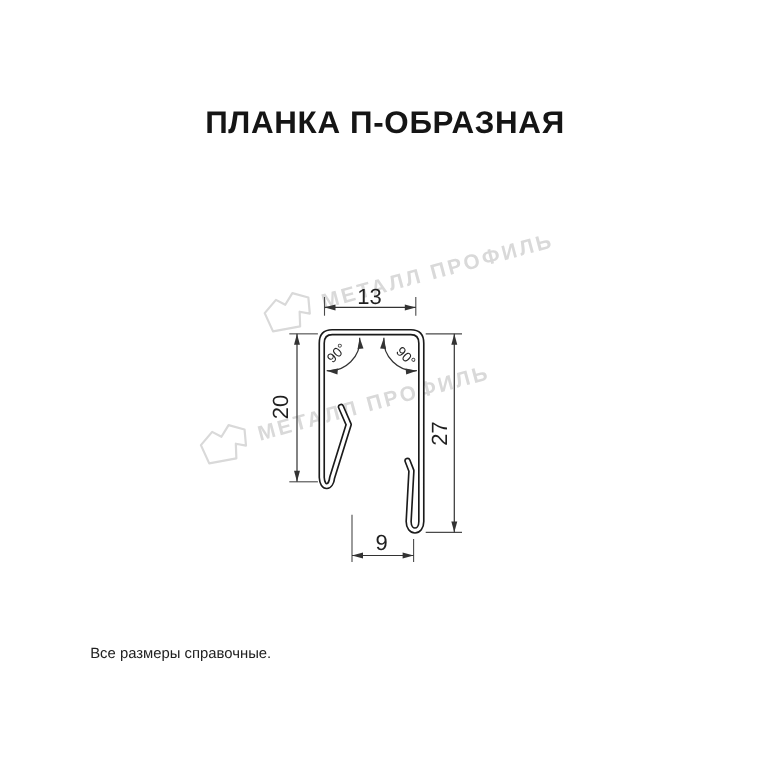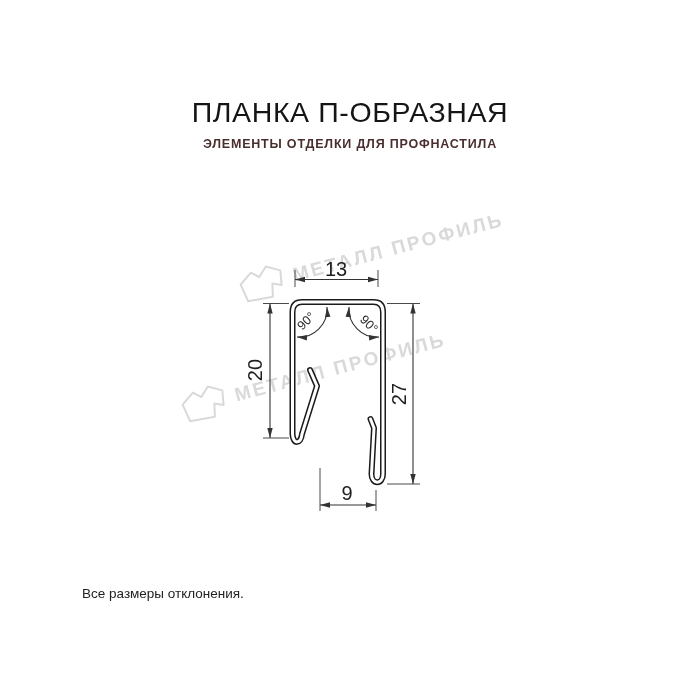--- a/index.html
+++ b/index.html
@@ -3,21 +3,21 @@
 <meta charset="utf-8">
 <style>
   html,body{margin:0;padding:0;}
   body{
     width:700px;height:700px;position:relative;background:#ffffff;overflow:hidden;
     font-family:"Liberation Sans","DejaVu Sans",sans-serif;
   }
   
   .header{position:absolute;left:0;top:99px;width:700px;text-align:center;}
   .title{
-    font-size:28.5px;line-height:27.5px;font-weight:400;color:#151515;
+    font-size:28.5px;line-height:27.5px;font-weight:700;color:#151515;
     letter-spacing:0.6px;
   }
   .subtitle{
     margin-top:10px;font-size:12.5px;font-weight:bold;letter-spacing:0.8px;
     color:#4a2e2e;
   }
   
   .wm{
     position:absolute;display:flex;align-items:center;gap:9px;
     transform:rotate(-15deg);transform-origin:left center;
@@ -54,21 +54,20 @@
   <svg width="46" height="36" viewBox="0 0 46 36">
     <path d="M5 31 L2 13 L15 4 L22 10.5 L31 2 L44 9.5 L41.5 24 L33 20 L30 33 Z" fill="none" stroke="#d9d9d9" stroke-width="2" stroke-linejoin="round"></path>
   </svg>
   <span>МЕТАЛЛ ПРОФИЛЬ</span>
 </div>
 
 <div class="header">
   <div class="title">
     <div>ПЛАНКА П-ОБРАЗНАЯ</div>
   </div>
-  <div class="subtitle">ЭЛЕМЕНТЫ ОТДЕЛКИ ДЛЯ ПРОФНАСТИЛА</div>
 </div>
 
 <div class="drawing">
   <svg width="700" height="700" viewBox="0 0 700 700">
     <defs>
       <marker id="mStart" markerUnits="userSpaceOnUse" markerWidth="12" markerHeight="8" refX="0" refY="4" orient="auto">
         <path d="M0 4 L10 1.3 L10 6.7 Z" fill="#333333"></path>
       </marker>
       <marker id="mEnd" markerUnits="userSpaceOnUse" markerWidth="12" markerHeight="8" refX="12" refY="4" orient="auto">
         <path d="M12 4 L2 1.3 L2 6.7 Z" fill="#333333"></path>
@@ -125,14 +124,14 @@
       <text class="angle-text" text-anchor="middle" transform="translate(309 324) rotate(-45)">90°</text>
     </g>
     <g>
       <path class="dim" d="M 349 307 A 28 28 0 0 0 379 337" marker-start="url(#mStart)" marker-end="url(#mEnd)"></path>
       <text class="angle-text" text-anchor="middle" transform="translate(366 327) rotate(45)">90°</text>
     </g>
   </svg>
 </div>
 
 <div class="footer">
-  <div>Все размеры отклонения.</div>
+  <div>Все размеры справочные.</div>
 </div>
 
 </body></html>

